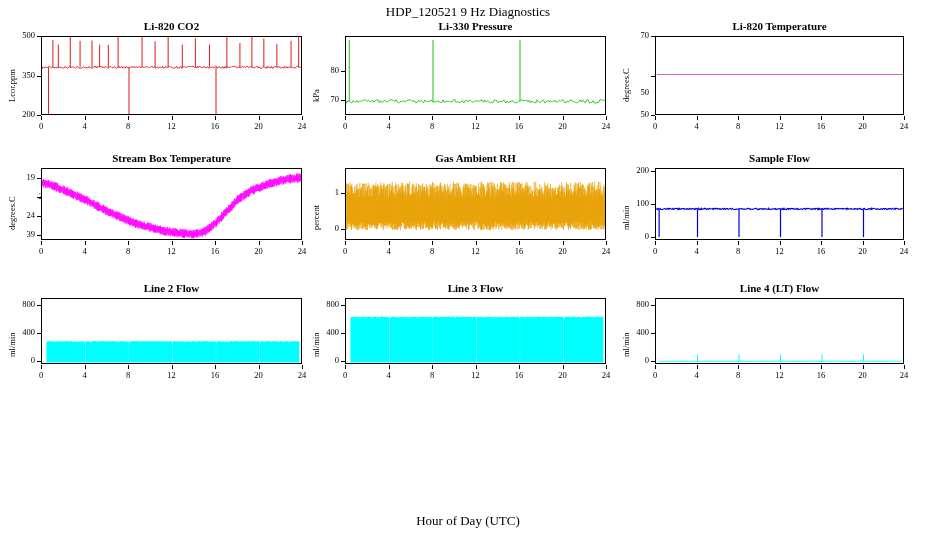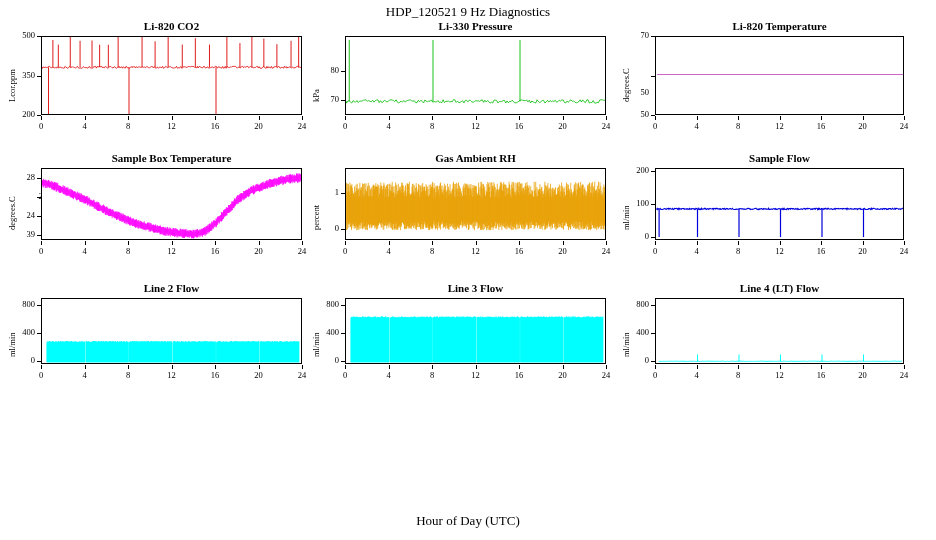--- a/index.html
+++ b/index.html
@@ -120,30 +120,30 @@
     <div class="xtick" style="left: 811px; top: 121px;">16</div>
     <div class="tickmark" style="left: 862.5px; top: 116px; width: 1px; height: 4px;"></div>
     <div class="xtick" style="left: 852.5px; top: 121px;">20</div>
     <div class="tickmark" style="left: 904px; top: 116px; width: 1px; height: 4px;"></div>
     <div class="xtick" style="left: 894px; top: 121px;">24</div>
     <div class="plotbox" style="left: 655px; top: 36px; width: 249px; height: 79px;">
       <svg width="249" height="79">
         <path d="M 1.0375000000000227 37.525000000000006 L 247.96249999999998 37.525000000000006" stroke="#cc66cc" stroke-width="1" fill="none"></path>
       </svg>
     </div>
-    <div class="panel-title" style="left: 1px; top: 152px; width: 341px;">Sample Box Temperature</div>
+    <div class="panel-title" style="left: 1px; top: 152px; width: 341px;">Stream Box Temperature</div>
     <div class="ylab" style="left: 7px; top: 230px;">degrees.C</div>
     <div class="tickmark" style="left: 37px; top: 235.2px; width: 4px; height: 1px;"></div>
     <div class="ytick" style="left: 1px; top: 229.2px; width: 34px;">39</div>
     <div class="tickmark" style="left: 37px; top: 216px; width: 4px; height: 1px;"></div>
     <div class="ytick" style="left: 1px; top: 210px; width: 34px;">24</div>
     <div class="tickmark" style="left: 37px; top: 196.8px; width: 4px; height: 1px;"></div>
     <div class="ytick" style="left: 1px; top: 190.8px; width: 46px;">26</div>
     <div class="tickmark" style="left: 37px; top: 177.6px; width: 4px; height: 1px;"></div>
-    <div class="ytick" style="left: 1px; top: 171.6px; width: 34px;">28</div>
+    <div class="ytick" style="left: 1px; top: 171.6px; width: 34px;">19</div>
     <div class="tickmark" style="left: 41px; top: 241px; width: 1px; height: 4px;"></div>
     <div class="xtick" style="left: 31px; top: 246px;">0</div>
     <div class="tickmark" style="left: 84.5px; top: 241px; width: 1px; height: 4px;"></div>
     <div class="xtick" style="left: 74.5px; top: 246px;">4</div>
     <div class="tickmark" style="left: 128px; top: 241px; width: 1px; height: 4px;"></div>
     <div class="xtick" style="left: 118px; top: 246px;">8</div>
     <div class="tickmark" style="left: 171.5px; top: 241px; width: 1px; height: 4px;"></div>
     <div class="xtick" style="left: 161.5px; top: 246px;">12</div>
     <div class="tickmark" style="left: 215px; top: 241px; width: 1px; height: 4px;"></div>
     <div class="xtick" style="left: 205px; top: 246px;">16</div>

